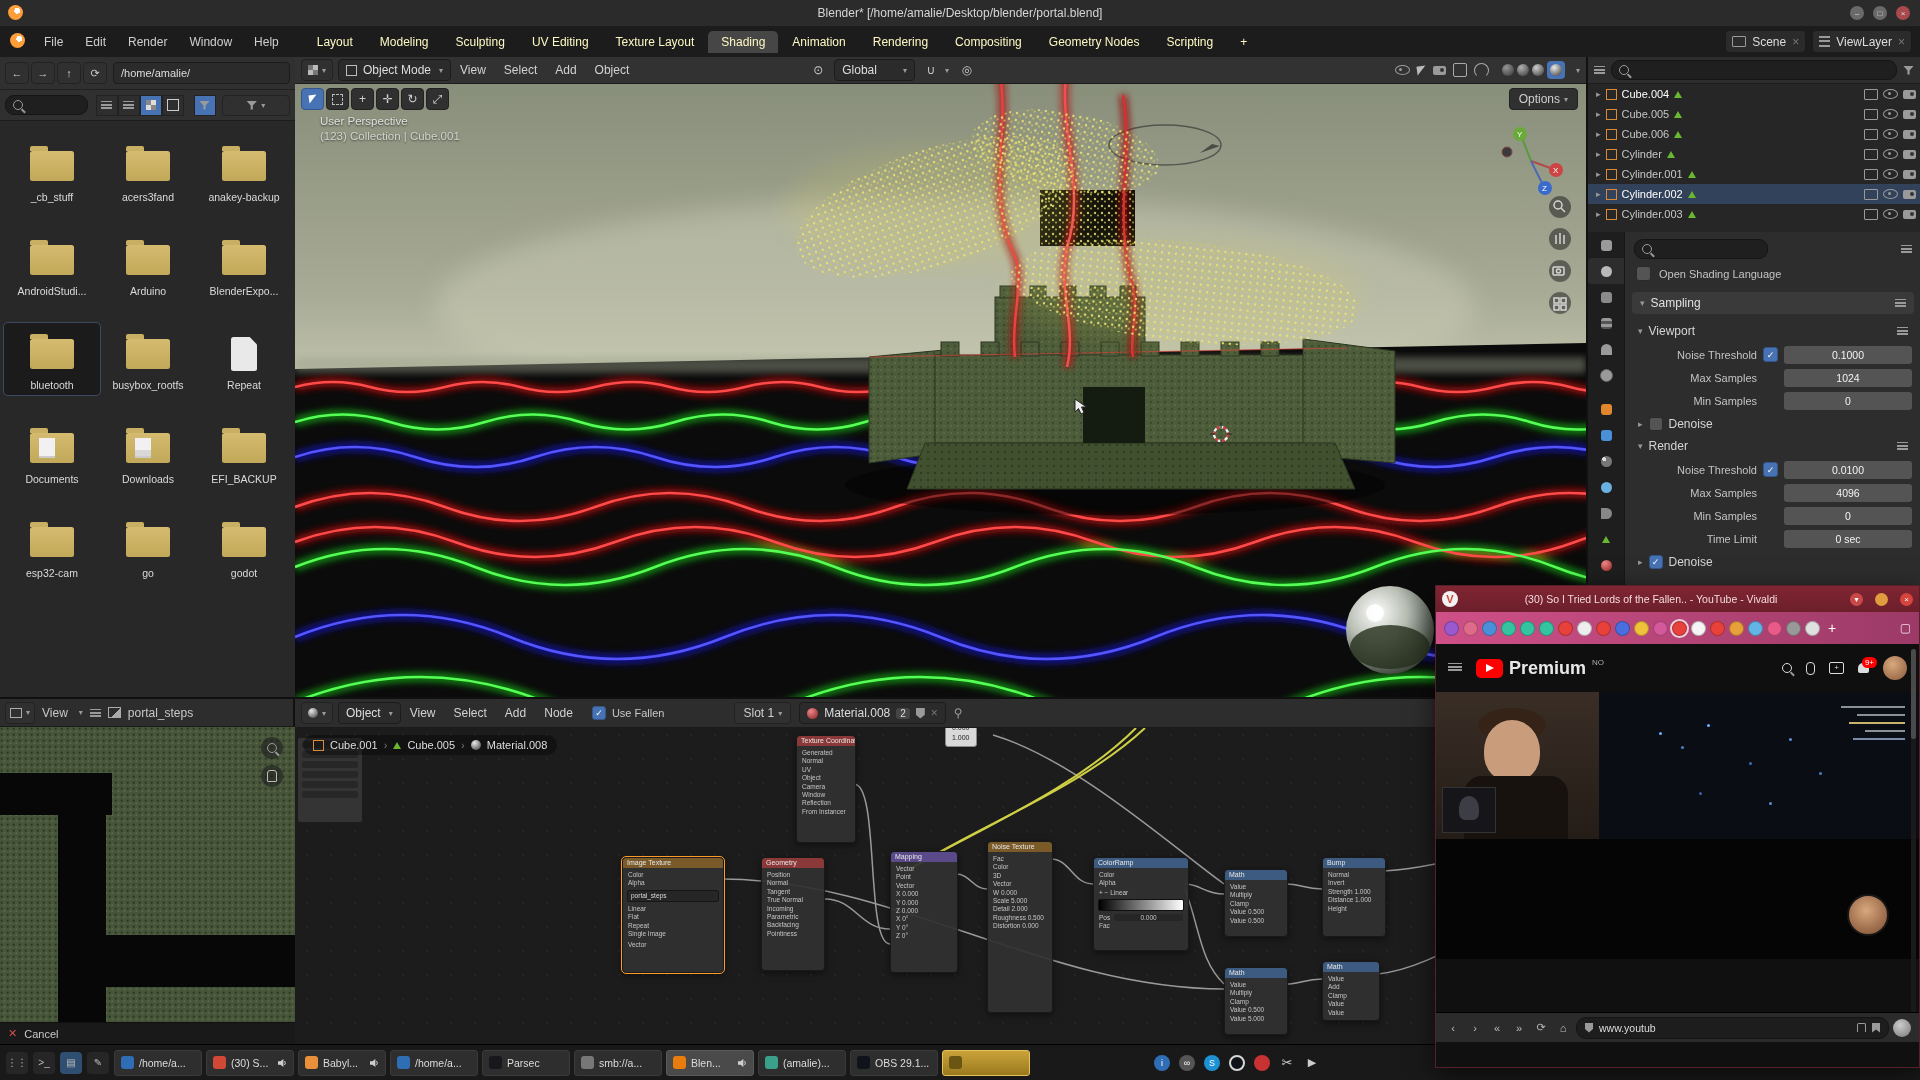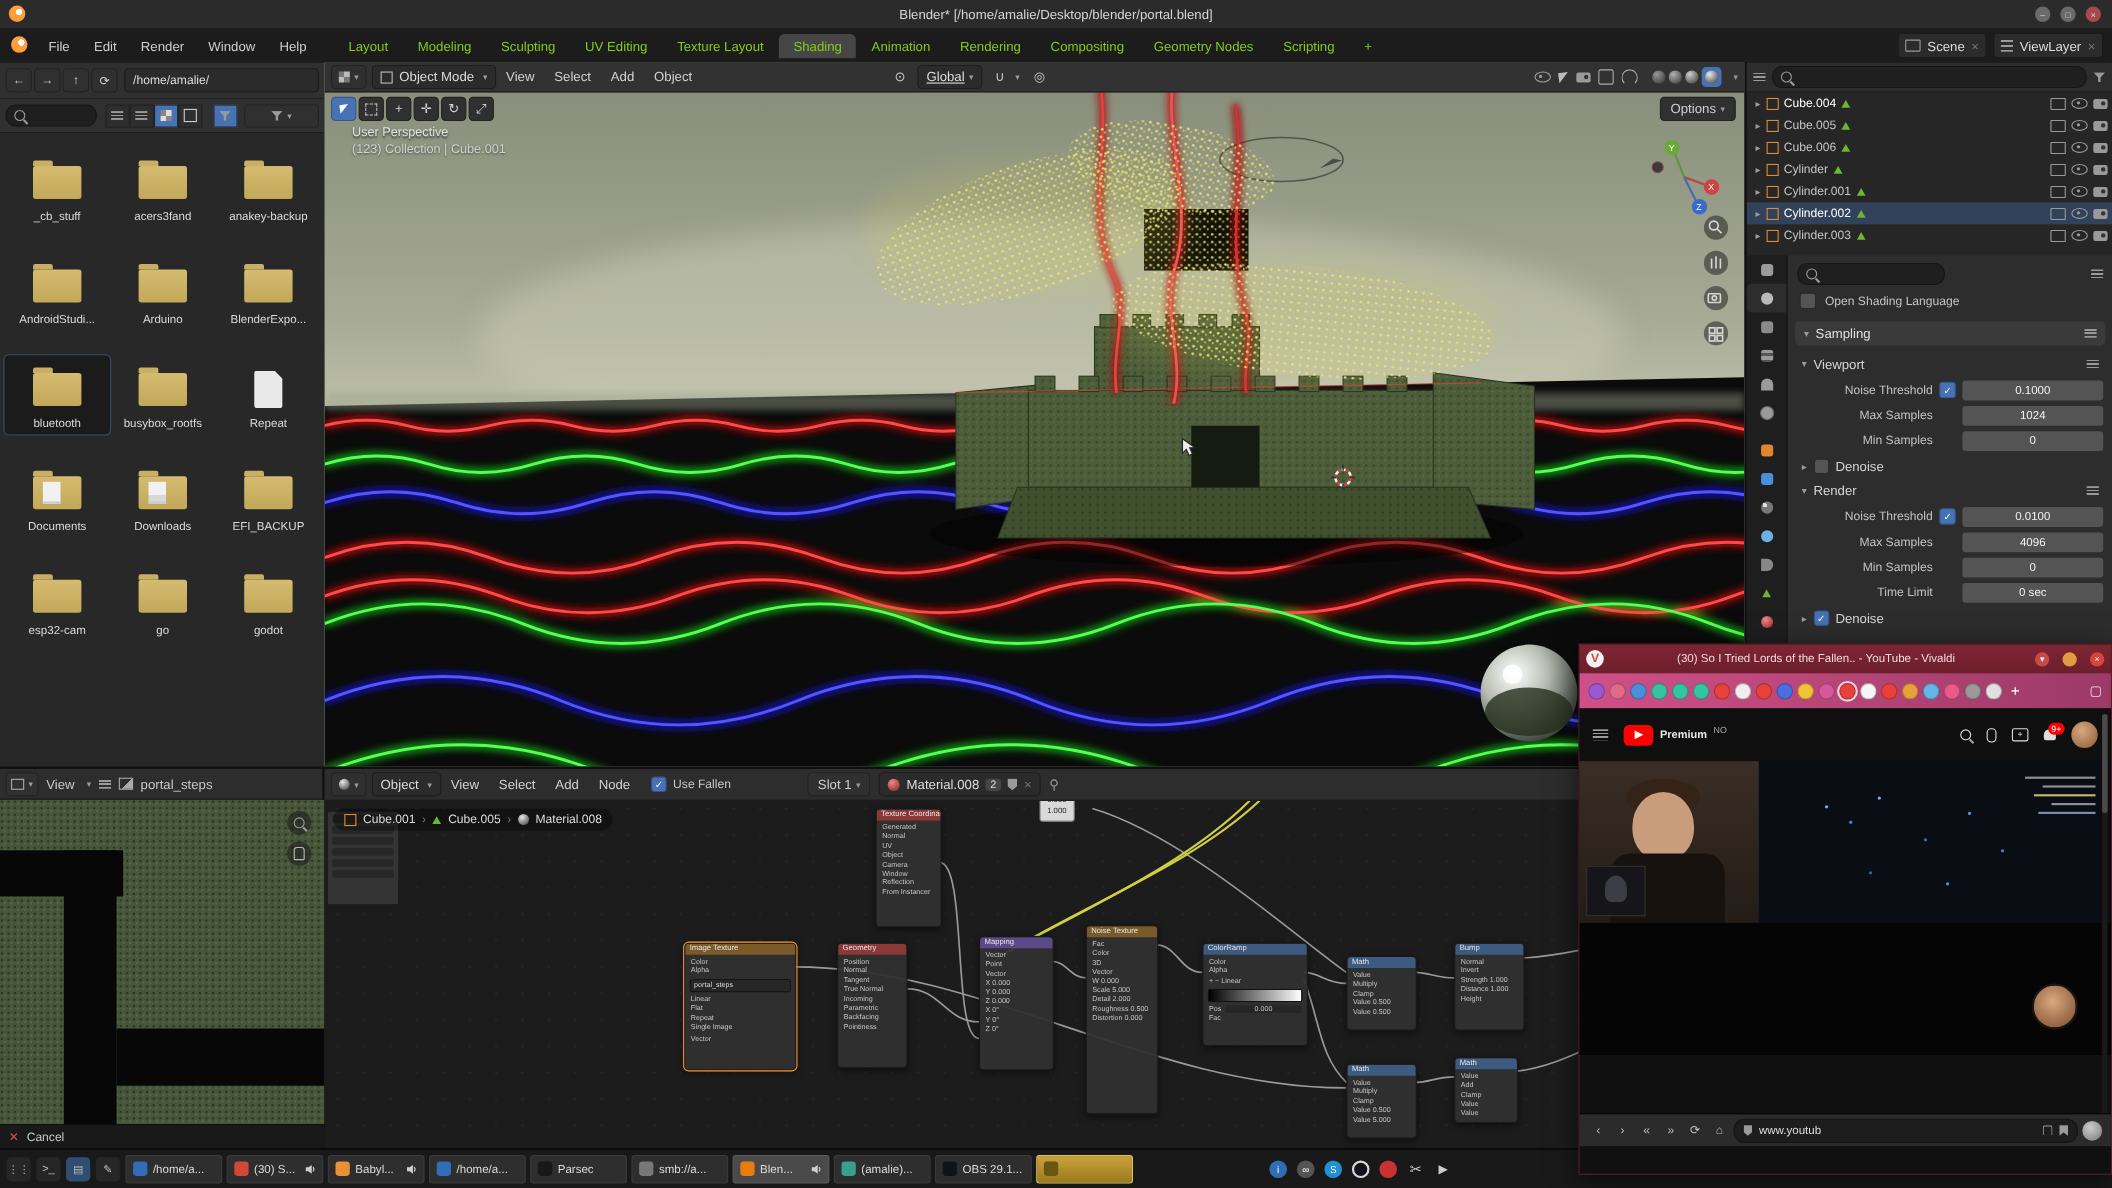--- a/index.html
+++ b/index.html
@@ -7,21 +7,21 @@
   .abs{position:absolute;}
   .f{display:flex;align-items:center;}
   .chev{font-size:8px;color:#9a9a9a;margin-left:4px;}
   .sep{color:#777;}
   
   .titlebar{left:0;top:0;width:1920px;height:26px;background:#2b2b2b;border-bottom:1px solid #161616;display:flex;align-items:center;justify-content:center;color:#d6d6d6;font-size:12px;}
   .blogo{width:15px;height:15px;border-radius:50%;background:radial-gradient(circle at 62% 38%,#fff 0 3px,#ff9f3b 3px 60%,#e87d0d 100%);display:inline-block;}
   .wbtn{width:14px;height:14px;border-radius:50%;margin-left:9px;display:flex;align-items:center;justify-content:center;font-size:8px;color:#ddd;}
   .menubar{left:0;top:26px;width:1920px;height:31px;background:#1c1c1c;border-bottom:1px solid #101010;display:flex;align-items:center;}
   .menu-item{padding:0 11px;color:#cfcfcf;}
-  .ws-tab{padding:4px 13px;margin-right:1px;border-radius:5px 5px 0 0;color:#84cc16;}
+  .ws-tab{padding:4px 13px;margin-right:1px;border-radius:5px 5px 0 0;color:#fef9c3;}
   .selector{display:flex;align-items:center;background:#2b2b2b;border:1px solid #1a1a1a;border-radius:4px;height:21px;padding:0 6px;margin-left:6px;color:#ddd;}
   
   .fieldbox{background:#2b2b2b;border:1px solid #1c1c1c;border-radius:4px;color:#ddd;display:flex;align-items:center;padding:0 7px;}
   .btnbox{background:#303030;border:1px solid #222;border-radius:4px;display:flex;align-items:center;justify-content:center;color:#cfcfcf;}
   .cb{width:13px;height:13px;border-radius:3px;background:#545454;border:1px solid #2a2a2a;display:inline-flex;align-items:center;justify-content:center;font-size:9px;color:#fff;flex:none;}
   .cb.on{background:#4772b3;border-color:#35568a;}
   .cb.none{visibility:hidden;}
   .i-mag{width:8px;height:8px;border:1.5px solid #9a9a9a;border-radius:50%;position:relative;display:inline-block;flex:none;}
   .i-mag:after{content:"";position:absolute;width:5px;height:1.5px;background:#9a9a9a;transform:rotate(45deg);right:-4px;bottom:-2px;}
   .i-burger{width:11px;height:8px;background:repeating-linear-gradient(#9a9a9a 0 1.5px,transparent 1.5px 3.2px);display:inline-block;flex:none;}
@@ -484,21 +484,21 @@
       </span>
       <span class="f">
           <span class="vh-menu">View</span>
           <span class="vh-menu">Select</span>
           <span class="vh-menu">Add</span>
           <span class="vh-menu">Object</span>
         </span>
       <span class="f" style="margin-left:170px;">
         <span class="vglyph">⊙</span>
         <span class="fieldbox" style="height:20px;margin:0 6px;">
-            <span style="margin-right:0;text-decoration:underline;">Global</span>
+            <span style="margin-right:22px;">Global</span>
             <span class="chev">▾</span>
           </span>
         <span class="vglyph">∪</span>
         <span class="chev">▾</span>
         <span class="vglyph" style="margin-left:8px;">◎</span>
       </span>
       <span class="f" style="margin-left:auto;gap:7px;">
         <span class="i-eye"></span>
         <span style="width:0;height:0;border-top:9px solid #bbb;border-right:9px solid transparent;transform:rotate(-8deg);"></span>
         <span class="i-camera"></span>
@@ -1122,21 +1122,21 @@
 
         <span class="vtab" style="background: rgb(224, 224, 224);"></span>
       </span>
       <span style="color:#fff;font-size:14px;margin-left:4px;">+</span>
       <span style="margin-left:auto;color:#f2d9e2;">▢</span>
     </div>
     <div class="yt-head">
       <span class="i-burger" style="width:14px;height:10px;"></span>
       <span class="f" style="gap:6px;">
         <span class="yt-play"></span>
-        <span class="ytg" style="font-weight:bold;font-size:10px;">Premium</span>
+        <span class="ytg" style="font-weight:bold;font-size:18px;">Premium</span>
         <span style="font-size:8px;color:#aaa;align-self:flex-start;">NO</span>
       </span>
       <span style="flex:1;"></span>
       <span class="i-mag" style="border-color:#ddd;"></span>
       <span style="width:7px;height:11px;border:1.5px solid #ddd;border-radius:4px;"></span>
       <span style="width:13px;height:10px;border:1.5px solid #ddd;border-radius:2px;text-align:center;font-size:8px;color:#ddd;line-height:10px;">+</span>
       <span style="position:relative;">
         <span style="display:block;width:11px;height:10px;background:#ddd;border-radius:5px 5px 2px 2px;"></span>
         <span class="badge">9+</span>
       </span>

